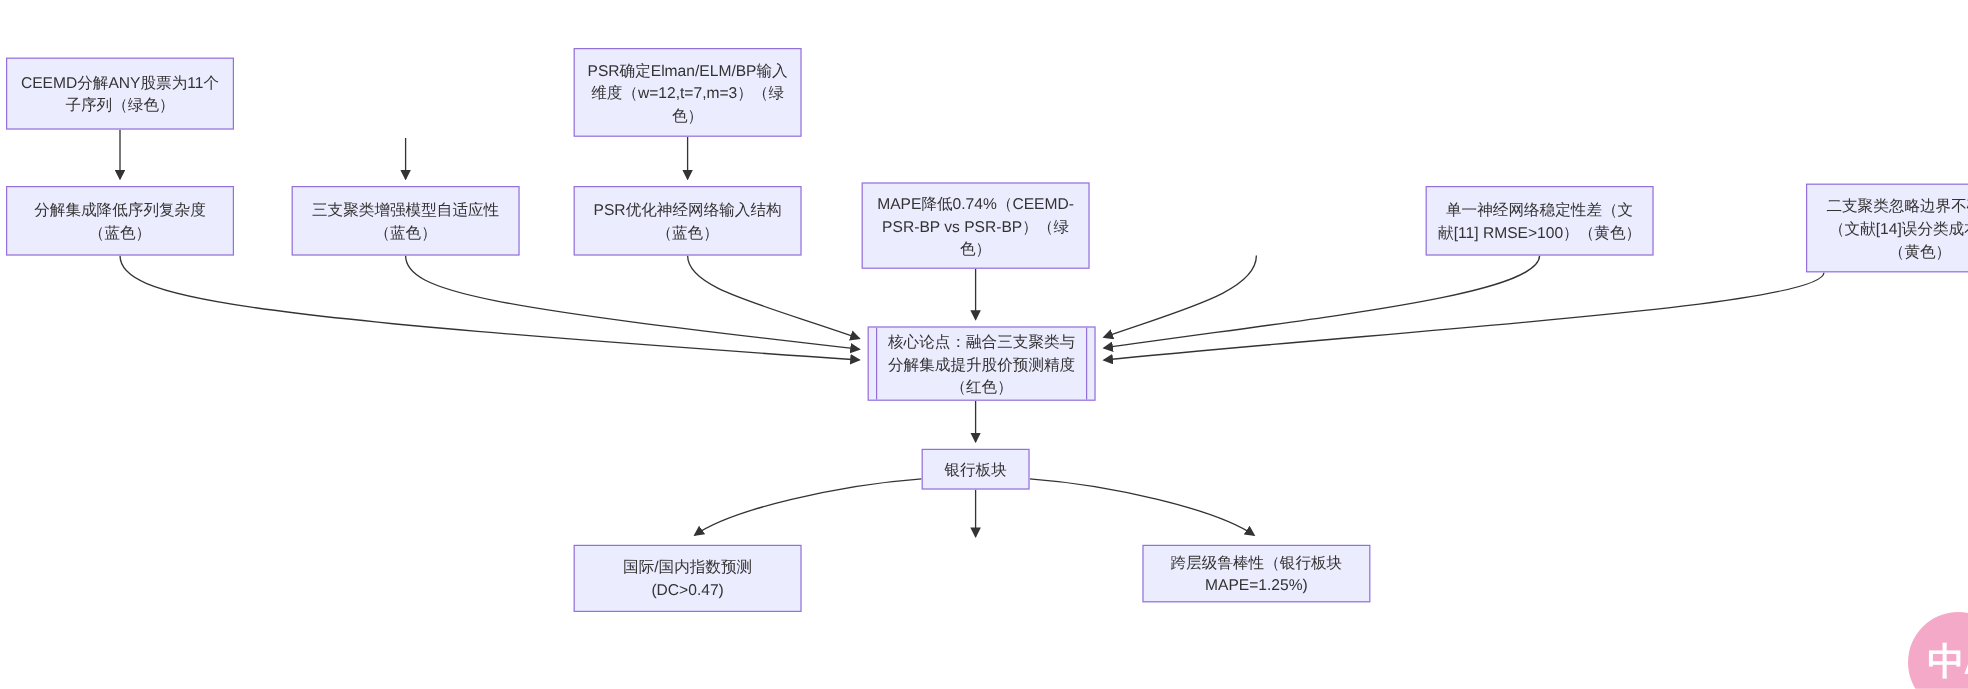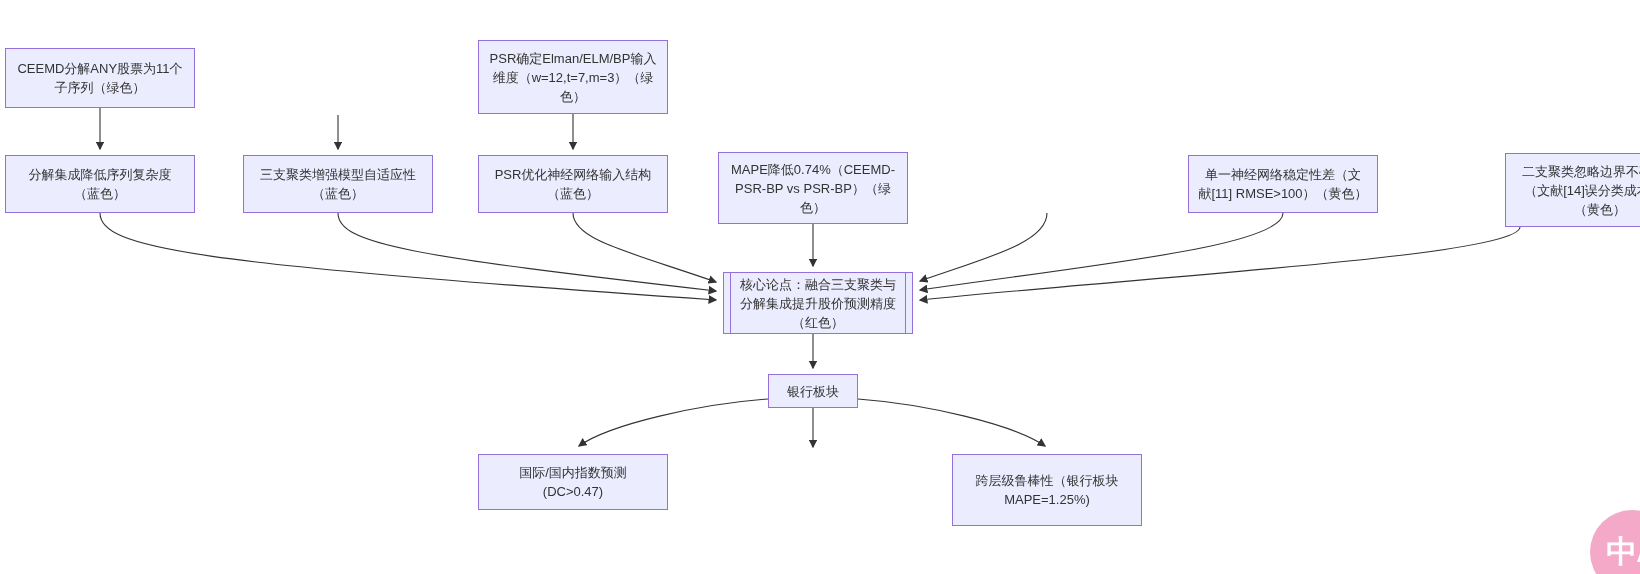--- a/index.html
+++ b/index.html
@@ -97,17 +97,17 @@
   <div class="node subroutine" style="left:723px;top:272px;width:190px;height:62px">核心论点：融合三支聚类与
 分解集成提升股价预测精度
 （红色）</div>
 
   <div class="node" style="left:768px;top:374px;width:90px;height:34px">银行板块</div>
 
   <div class="node" style="left:478px;top:454px;width:190px;height:56px">国际/国内指数预测
 (DC&gt;0.47)</div>
 
 
-  <div class="node" style="left:952px;top:454px;width:190px;height:72px">跨层级鲁棒性（银行板块
+  <div class="node" style="left:952px;top:454px;width:190px;height:48px">跨层级鲁棒性（银行板块
 MAPE=1.25%)</div>
 
   <button class="translate-btn" style="background: rgb(245, 169, 201);">中A</button>
 </div>
 
 </body></html>

